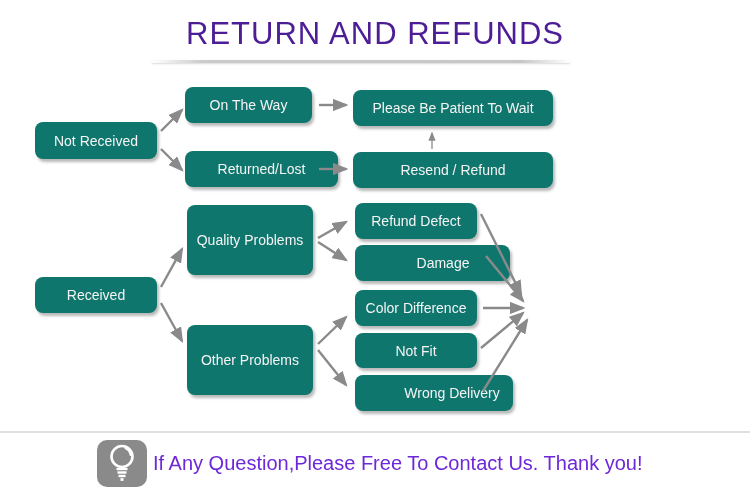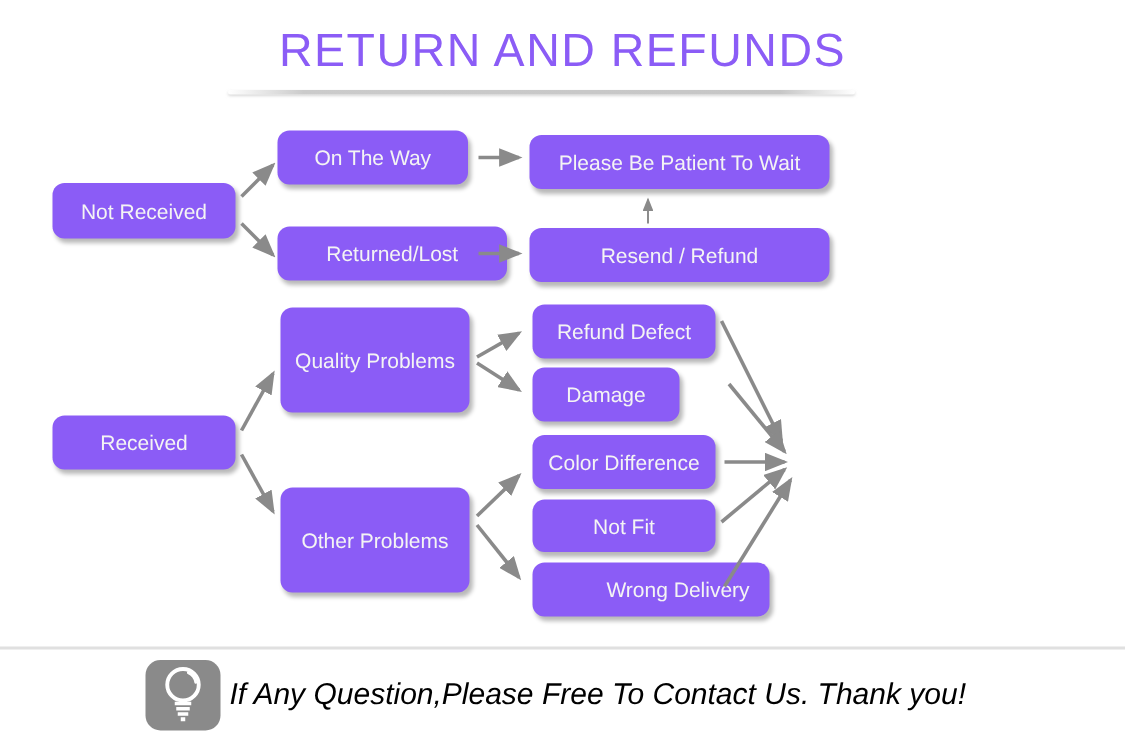--- a/index.html
+++ b/index.html
@@ -4,61 +4,61 @@
 <style>
   html,body { margin:0; padding:0; }
   body { font-family:"Liberation Sans", sans-serif; background:#ffffff; }
   .stage {
     position:relative; width:750px; height:500px; background:#ffffff;
     overflow:hidden;
   }
   .page-title {
     position:absolute; left:0; right:0; top:16px;
     text-align:center; font-size:31px; font-weight:400;
-    letter-spacing:1px; color:#8b5cf6;
+    letter-spacing:1px; color:#4c1d95;
   }
   .title-underline {
     position:absolute; left:152px; top:60px; width:418px; height:3px;
     border-radius:2px;
     background:linear-gradient(to right, rgba(205,205,205,0) 0%, #cbcbcb 12%, #c6c6c6 88%, rgba(205,205,205,0) 100%);
     box-shadow:0 1px 2px rgba(190,190,190,0.6);
   }
   .node {
-    position:absolute; background:#8b5cf6; color:#f4f4f4;
+    position:absolute; background:#0f766e; color:#f4f4f4;
     border-radius:8px; display:flex; align-items:center; justify-content:center;
     font-size:14px; text-align:left;
     box-shadow:2px 3px 3px rgba(0,0,0,0.28);
   }
   #n-not-received        { left:35px;  top:122px; width:122px; height:37px; }
   #n-on-the-way          { left:185px; top:87px;  width:127px; height:36px; }
   #n-please-wait         { left:353px; top:90px;  width:200px; height:36px; }
   #n-returned-lost       { left:185px; top:151px; width:153px; height:36px; }
   #n-resend-refund       { left:353px; top:152px; width:200px; height:36px; }
   #n-received            { left:35px;  top:277px; width:122px; height:36px; }
   #n-quality-problems    { left:187px; top:205px; width:126px; height:70px; }
   #n-other-problems      { left:187px; top:325px; width:126px; height:70px; }
   #n-quality-defect      { left:355px; top:203px; width:122px; height:36px; }
-  #n-damage              { left:355px; top:245px; width:98px; height:36px; }
+  #n-damage              { left:355px; top:245px; width:134px; height:36px;padding-left:21px; }
   #n-color-difference    { left:355px; top:290px; width:122px; height:36px; }
   #n-not-fit             { left:355px; top:333px; width:122px; height:35px; }
   #n-wrong-delivery      { left:355px; top:375px; width:122px; height:36px;padding-left:36px; }
   #n-resend-refund-discount { left:533px; top:289px; width:195px; height:36px; }
   .arrows { position:absolute; left:0; top:0; width:750px; height:500px; pointer-events:none; }
   .footer-divider {
     position:absolute; left:0; right:0; top:431px; height:2px; background:#e0e0e0;
   }
   .footer-icon {
     position:absolute; left:97px; top:440px; width:50px; height:47px;
     background:#8a8a8a; border-radius:10px;
     display:flex; align-items:center; justify-content:center;
   }
   .footer-text {
     position:absolute; left:153px; top:440px; height:47px;
     display:flex; align-items:center;
-    font-size:20px; color:#000000; white-space:nowrap;font-style:italic;
+    font-size:20px; color:#6d28d9; white-space:nowrap;
   }
 </style>
 </head>
 <body>
 
 <div class="stage">
 
   <div class="page-title">RETURN AND REFUNDS</div>
   <div class="title-underline"></div>
 

